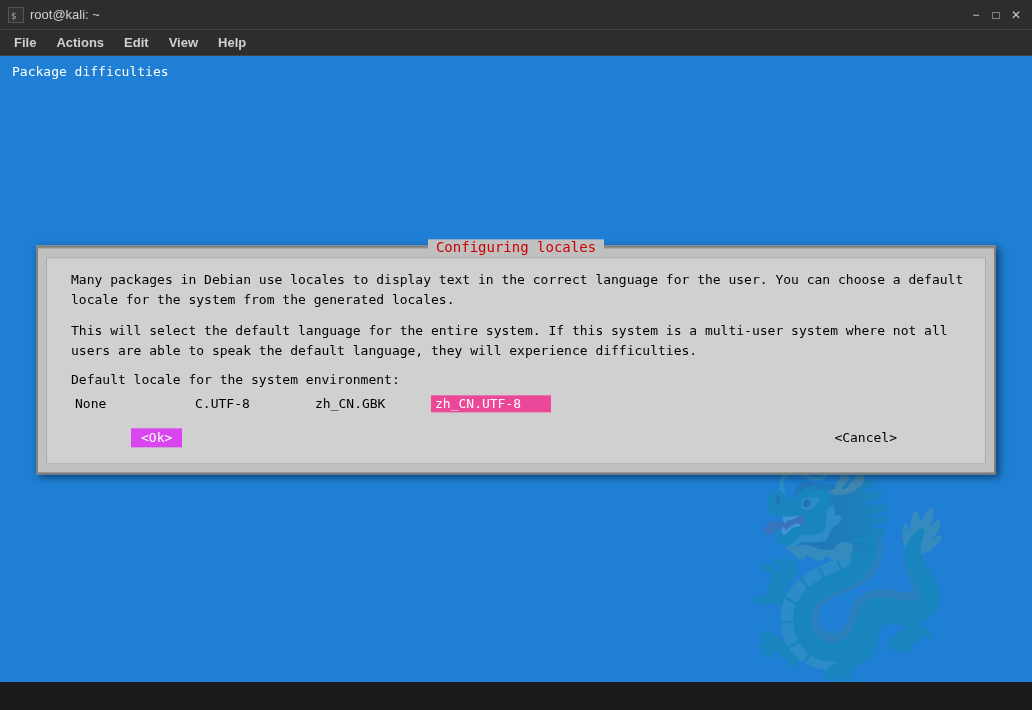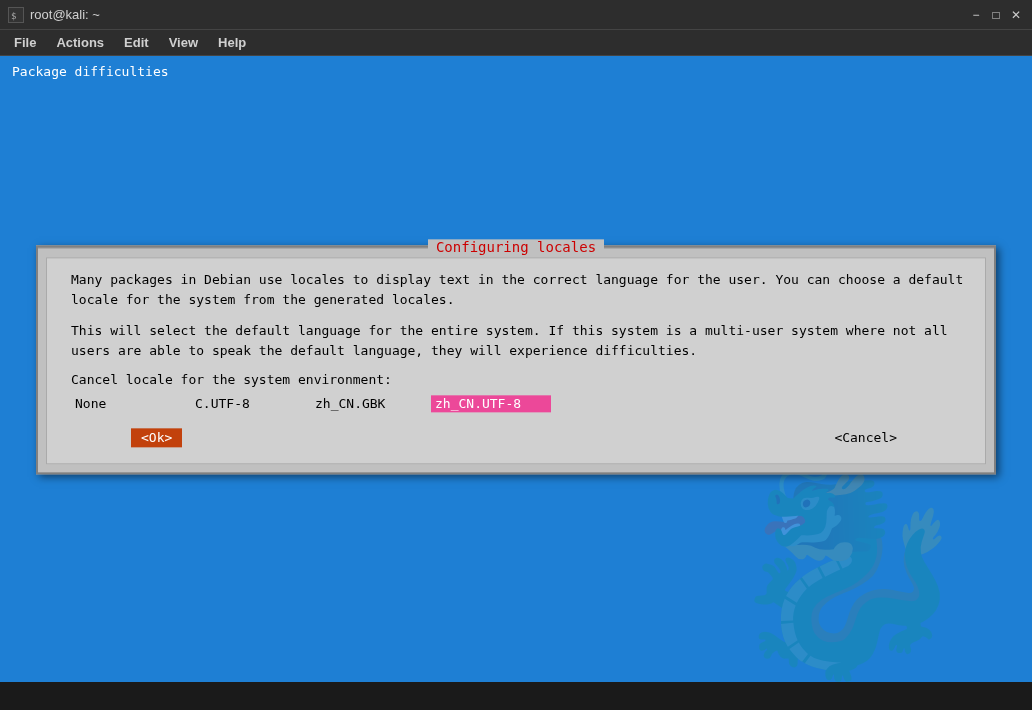--- a/index.html
+++ b/index.html
@@ -208,21 +208,21 @@
       font-family: monospace;
       font-size: 13px;
       padding: 2px 8px;
       cursor: pointer;
       background: none;
       border: none;
     }
 
     .dialog-btn.ok-btn {
       color: #fff;
-      background: #c2410c;
+      background: #d946ef;
       padding: 2px 10px;
     }
 
     .dialog-btn.cancel-btn {
       color: #000;
     }
 
     
     .watermark {
       position: absolute;
@@ -284,21 +284,21 @@
     <div class="dialog">
       <div class="dialog-title-bar">
         <div class="dialog-title-line"></div>
         <span class="dialog-title-text">Configuring locales</span>
       </div>
       <div class="dialog-content">
         <div class="dialog-text">Many packages in Debian use locales to display text in the correct language for the user. You can choose a default
 locale for the system from the generated locales.</div>
         <div class="dialog-text">This will select the default language for the entire system. If this system is a multi-user system where not all
 users are able to speak the default language, they will experience difficulties.</div>
-        <div class="dialog-label">Cancel locale for the system environment:</div>
+        <div class="dialog-label">Default locale for the system environment:</div>
         <div class="locale-list">
           <div class="locale-item">None</div>
           <div class="locale-item">C.UTF-8</div>
           <div class="locale-item">zh_CN.GBK</div>
           <div class="locale-item selected">zh_CN.UTF-8</div>
         </div>
         <div class="dialog-buttons">
           <button class="dialog-btn ok-btn">&lt;Ok&gt;</button>
           <button class="dialog-btn cancel-btn">&lt;Cancel&gt;</button>
         </div>

